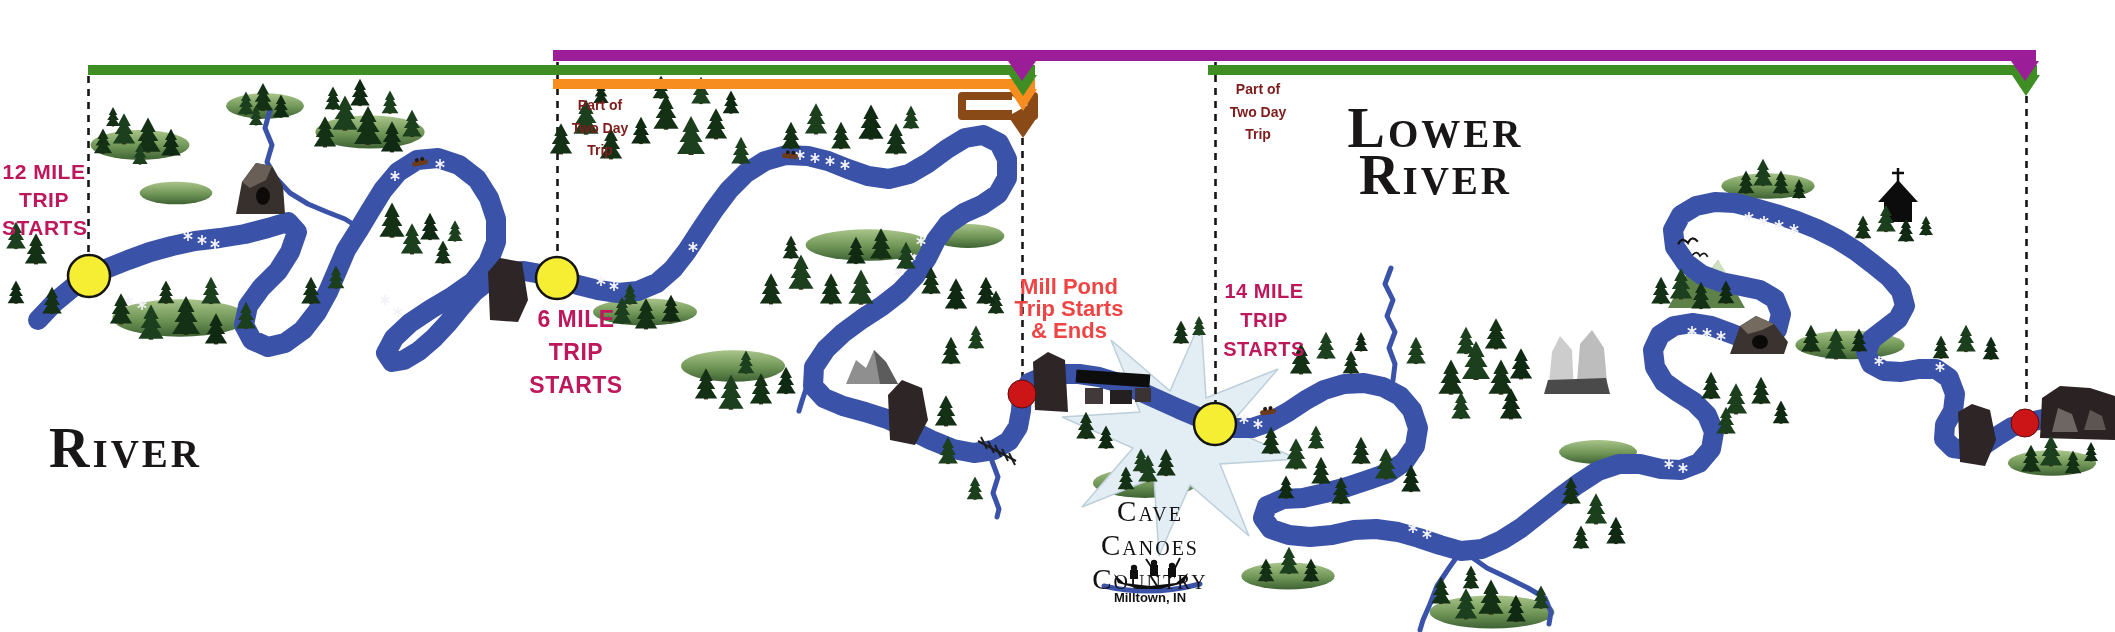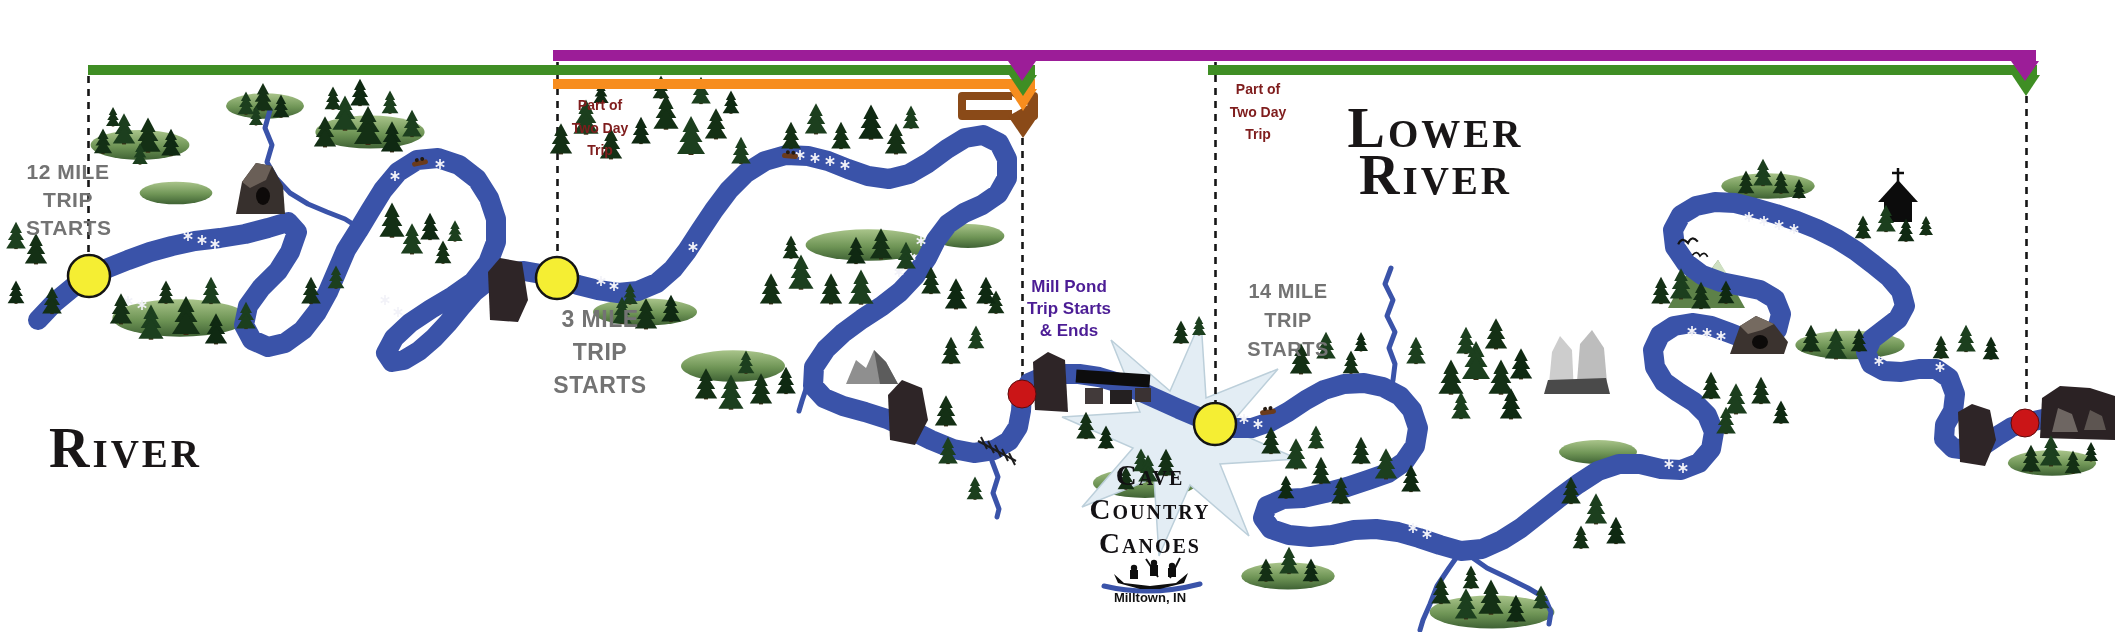--- a/index.html
+++ b/index.html
@@ -1,29 +1,29 @@
 <!DOCTYPE html>
 <html><head>
 <meta charset="utf-8">
 <style>
   html,body{margin:0;padding:0;background:#ffffff;}
   .stage{position:relative;width:2115px;height:632px;background:#ffffff;overflow:hidden;
          font-family:"Liberation Sans",sans-serif;}
   .stage svg{position:absolute;left:0;top:0;}
   .lbl{position:absolute;text-align:center;font-weight:bold;}
   .lbl span{display:block;}
-  .trip{color:#737373;font-size:21px;line-height:28px;letter-spacing:.5px;margin-left:24px;}
+  .trip{color:#be185d;font-size:21px;line-height:28px;letter-spacing:.5px;}
   .trip14{font-size:20px;line-height:29px;}
   .trip7{font-size:23px;line-height:33px;}
   .gray{color:#7f1d1d;font-size:14px;line-height:22.5px;}
-  .mill{color:#4c1d95;font-size:17px;line-height:22px;}
+  .mill{color:#ef4444;font-size:22px;line-height:22px;}
   .rivertitle{font-family:"Liberation Serif",serif;font-variant:small-caps;color:#191617;
               font-size:56px;line-height:47px;letter-spacing:3px;font-weight:bold;}
   .cavetitle{font-family:"Liberation Serif",serif;font-variant:small-caps;color:#131114;
-             font-size:29px;line-height:34px;letter-spacing:2px;font-weight:bold;}
+             font-size:29px;line-height:34px;letter-spacing:2px;font-weight:normal;margin-top:36px;}
   .milltown{color:#111111;font-size:13px;line-height:15px;font-weight:bold;text-align:center;}
 </style>
 </head>
 <body>
 
 <div class="stage">
 
 <svg width="2115" height="632" viewBox="0 0 2115 632">
   <defs>
     <linearGradient id="hg" x1="0" y1="0" x2="0" y2="1">
@@ -421,21 +421,21 @@
   </g>
 </svg>
 
 <div class="lbl trip" style="left:2px;top:158px;width:84px">
   <span>12 MILE</span>
   <span>TRIP</span>
   <span>STARTS</span>
 </div>
 
 <div class="lbl trip trip7" style="left:506px;top:303px;width:140px">
-  <span>3 MILE</span>
+  <span>6 MILE</span>
   <span>TRIP</span>
   <span>STARTS</span>
 </div>
 
 <div class="lbl trip trip14" style="left:1189px;top:277px;width:150px">
   <span>14 MILE</span>
   <span>TRIP</span>
   <span>STARTS</span>
 </div>
 
@@ -461,21 +461,21 @@
   <span>River</span>
 </div>
 
 <div class="lbl rivertitle" style="left:1338px;top:105px;width:195px">
   <span>Lower</span>
   <span>River</span>
 </div>
 
 <div class="lbl cavetitle" style="left:1056px;top:458px;width:188px">
   <span>Cave</span>
+  <span>Canoes</span>
   <span>Country</span>
-  <span>Canoes</span>
 </div>
 
 <div class="lbl milltown" style="left:1090px;top:590px;width:120px">
   <span>Milltown, IN</span>
 </div>
 
 </div>
 
 </body></html>

